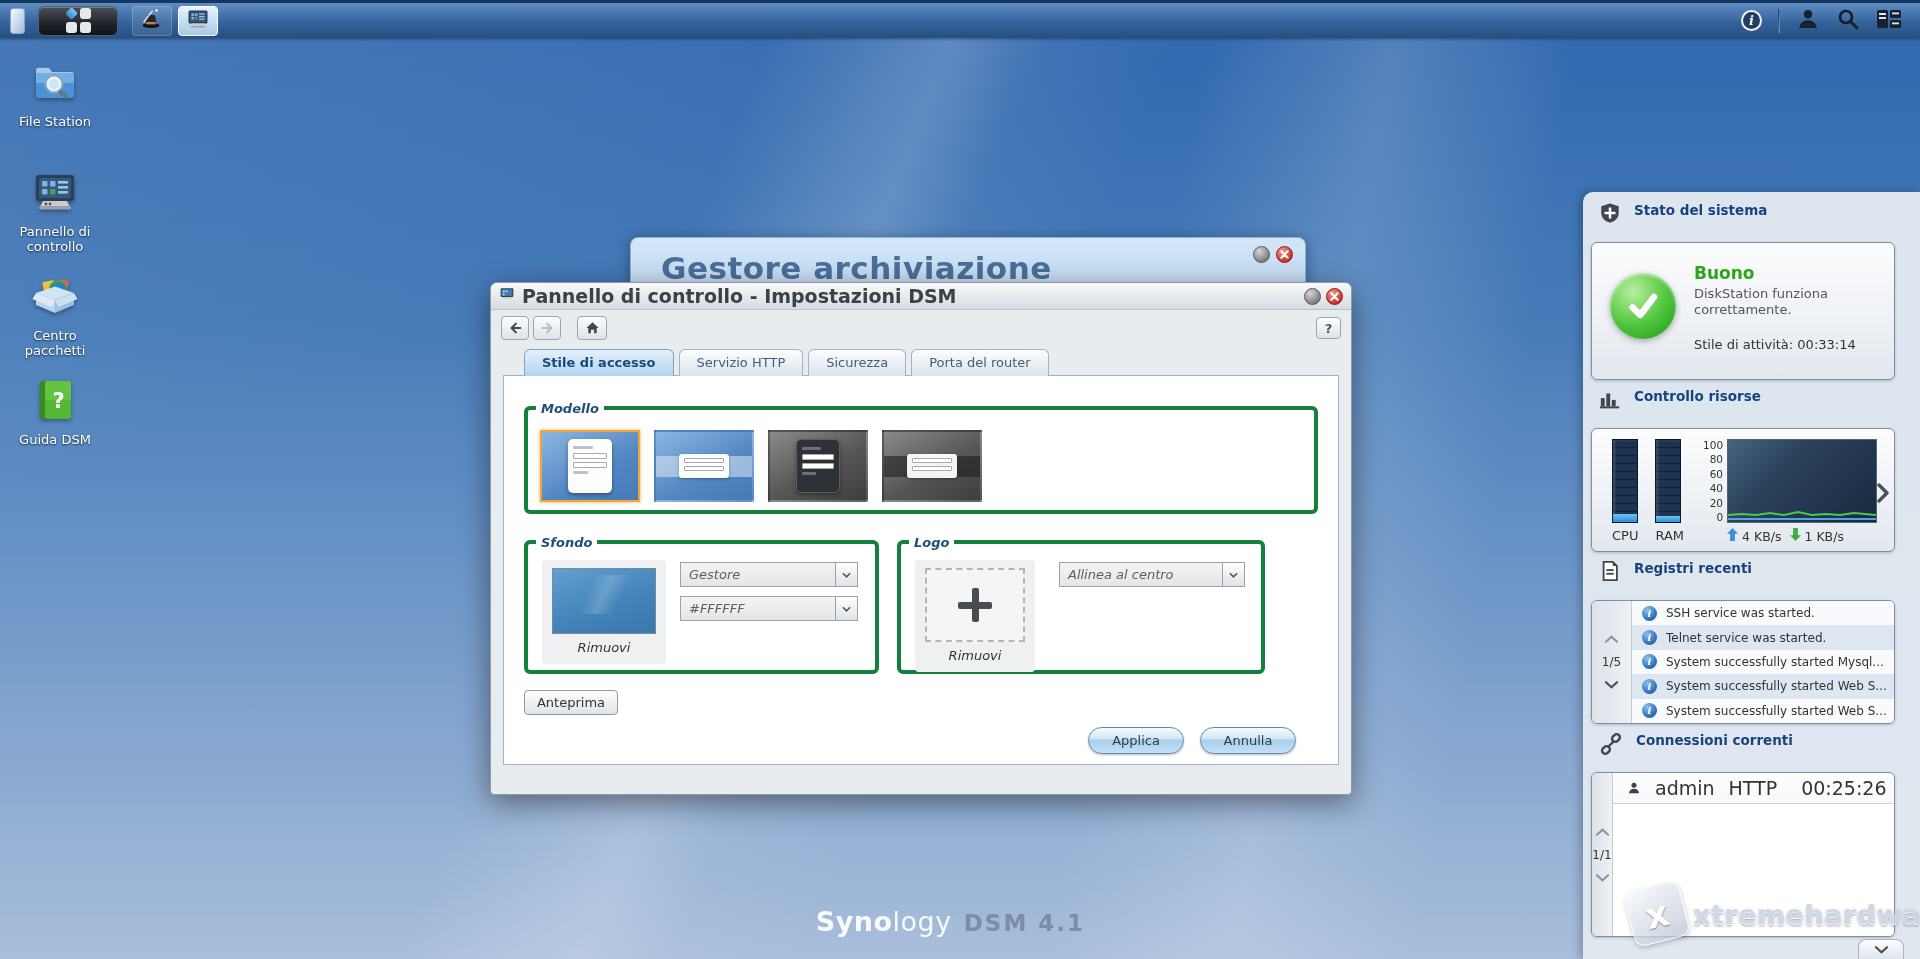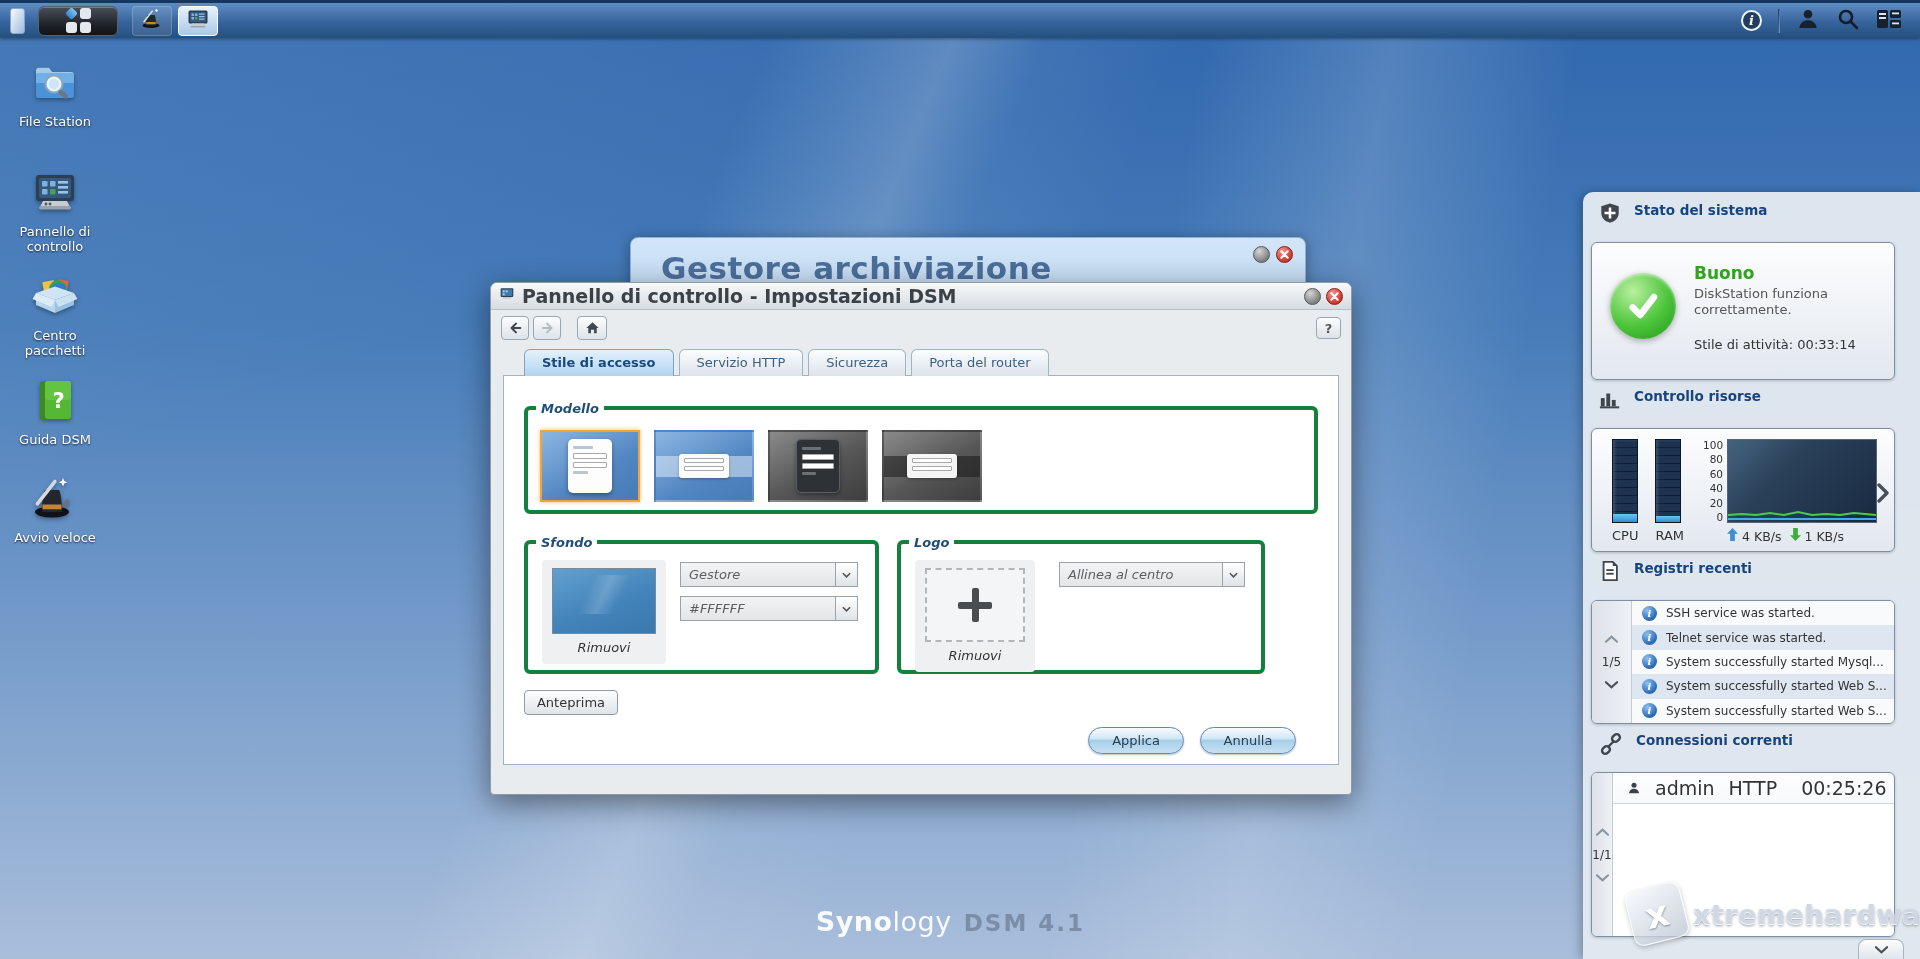--- a/index.html
+++ b/index.html
@@ -317,33 +317,20 @@
     <span class="glyph">
       <svg width="48" height="48" viewBox="0 0 48 48">
           <rect x="9" y="5" width="31" height="38" rx="3" fill="#3c8a22"></rect>
           <rect x="14" y="5" width="26" height="38" rx="3" fill="#55b835"></rect>
           <rect x="14" y="5" width="26" height="19" rx="3" fill="#63c441"></rect>
           <text x="27.5" y="32" font-size="21" font-weight="bold" fill="#fff" text-anchor="middle" font-family="DejaVu Sans, sans-serif">?</text>
         </svg>
     </span>
     <div class="desk-label">Guida DSM</div>
   </div>
-  <div class="desk-icon di-5">
-    <span class="glyph">
-      <svg width="48" height="48" viewBox="0 0 48 48">
-          <ellipse cx="21" cy="38" rx="17" ry="5.5" fill="#101218"></ellipse>
-          <path d="M11 38c0-11 1.2-17.5 2.8-22h14.4C29.8 20.5 31 27 31 38z" fill="#23262f"></path>
-          <path d="M11.5 30.5h19v4.8h-19z" fill="#c8862c"></path>
-          <rect x="23.5" y="5" width="3.6" height="32" rx="1.8" transform="rotate(38 23.5 5)" fill="#d4d9e0"></rect>
-          <rect x="36.2" y="24.5" width="3.6" height="9" rx="1.8" transform="rotate(38 36.2 24.5)" fill="#6b7280"></rect>
-          <path d="M32 4l1.2 3 3 1.2-3 1.2L32 12.4 30.8 9.4l-3-1.2 3-1.2z" fill="#fff"></path>
-        </svg>
-    </span>
-    <div class="desk-label">Avvio veloce</div>
-  </div>
 
   <div class="back-window">
     <div class="back-title">Gestore archiviazione</div>
     <div class="win-balls">
       <div class="ball min"></div>
       <div class="ball close">
         <svg width="9" height="9" viewBox="0 0 10 10" stroke="#fff" stroke-width="2.4" stroke-linecap="round">
             <path d="M1.5 1.5l7 7M8.5 1.5l-7 7"></path>
           </svg>
       </div>

